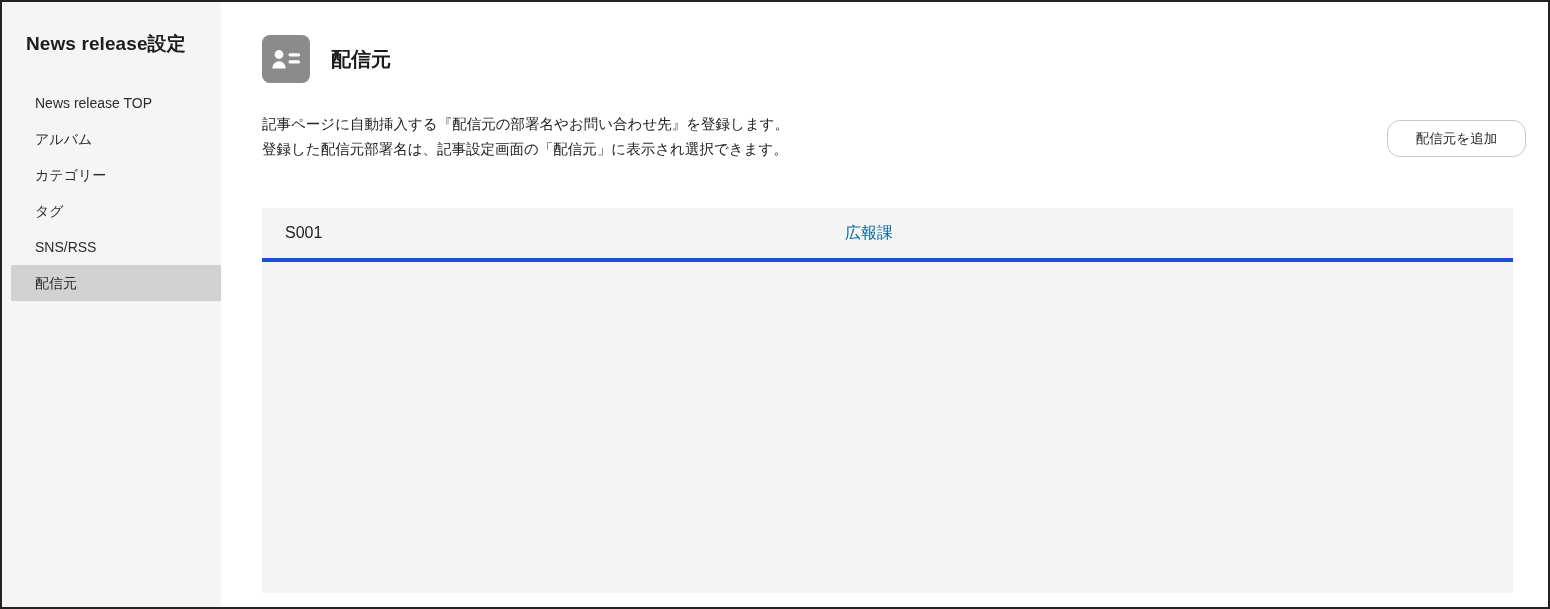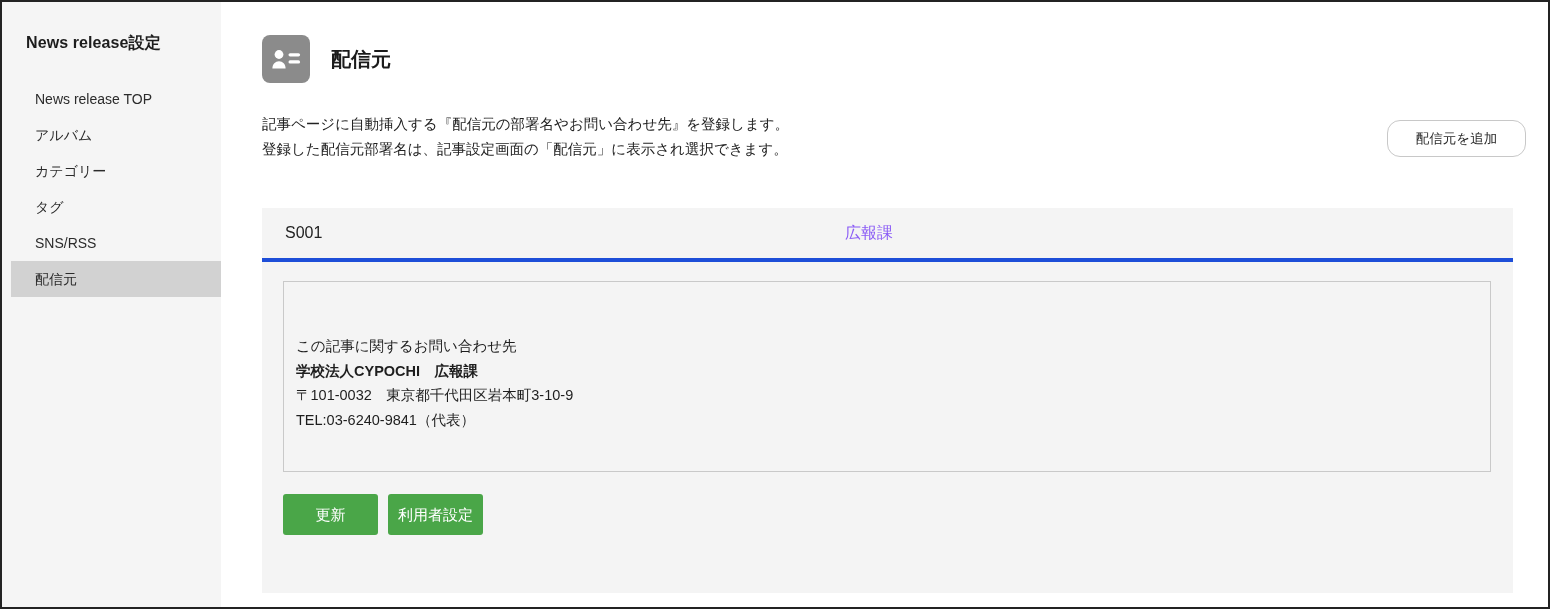--- a/index.html
+++ b/index.html
@@ -28,21 +28,21 @@
     left: 0;
     top: 0;
     width: 219px;
     height: 605px;
     background: #f5f5f5;
     box-sizing: border-box;
   }
   .sidebar-title {
     margin: 0;
     padding: 31px 0 0 24px;
-    font-size: 16px;
+    font-size: 19px;
     font-weight: bold;
     color: #1d1d1d;
     letter-spacing: 0.1px;
     line-height: 1.2;
   }
   .sidebar-nav {
     margin-top: 29px;
     padding-left: 9px;
   }
   .sidebar-item {
@@ -144,21 +144,21 @@
     box-sizing: border-box;
   }
   .panel-id {
     font-size: 16px;
     color: #222222;
     width: 560px;
     flex: 0 0 auto;
   }
   .panel-dept {
     font-size: 16px;
-    color: #8b5cf6;
+    color: #0369a1;
   }
 
   .panel-body {
     padding: 19px 22px 0 21px;
   }
 
   .content-box {
     width: 1208px;
     height: 191px;
     box-sizing: border-box;
@@ -237,31 +237,16 @@
       <button class="add-btn">配信元を追加</button>
     </div>
 
     <div class="panel">
 
       <div class="panel-header">
         <span class="panel-id">S001</span>
         <span class="panel-dept">広報課</span>
       </div>
 
-      <div class="panel-body">
-
-        <div class="content-box">
-          <div class="content-line">この記事に関するお問い合わせ先</div>
-          <div class="content-line bold">学校法人CYPOCHI　広報課</div>
-          <div class="content-line">〒101-0032　東京都千代田区岩本町3-10-9</div>
-          <div class="content-line">TEL:03-6240-9841（代表）</div>
-        </div>
-
-        <div class="btn-row">
-          <button class="green-btn wide-1">更新</button>
-          <button class="green-btn wide-2">利用者設定</button>
-        </div>
-
-      </div>
     </div>
 
   </div>
 </div>
 
 </body></html>

